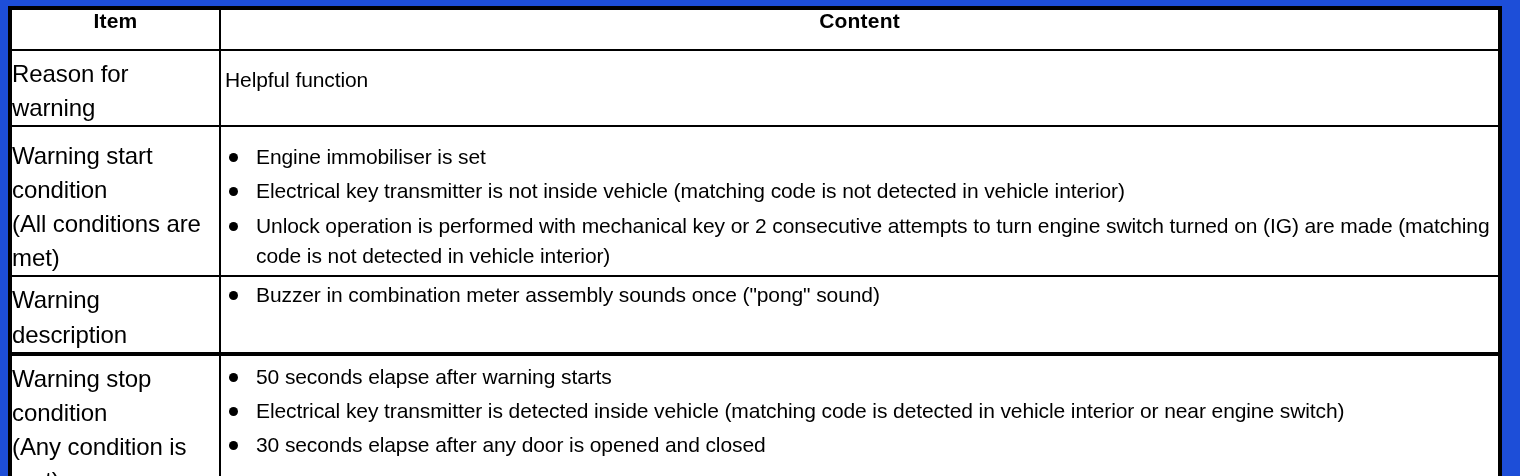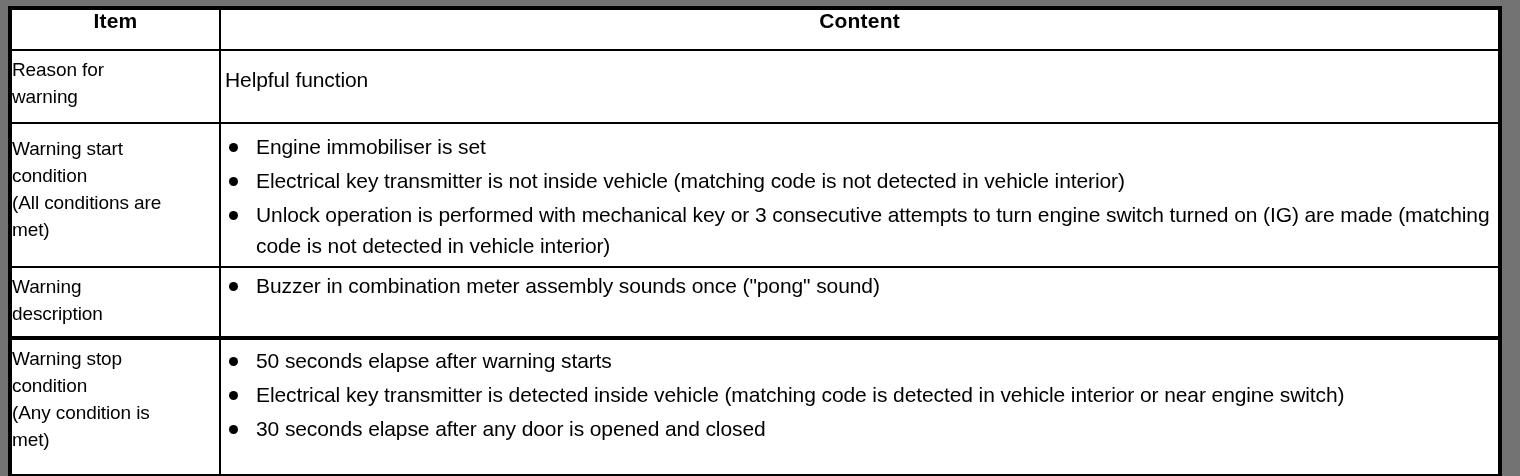--- a/index.html
+++ b/index.html
@@ -11,21 +11,21 @@
   body {
     font-family: "Liberation Sans", sans-serif;
     color: #000000;
     -webkit-font-smoothing: none;
   }
 
   .page {
     position: relative;
     width: 1520px;
     height: 476px;
-    background: #737373;
+    background: #1d4ed8;
     overflow: hidden;
   }
 
   .spec-table {
     position: absolute;
     left: 8px;
     top: 6px;
     width: 1494px;          
     border-collapse: collapse;
     table-layout: fixed;
@@ -56,21 +56,21 @@
     font-size: 21px;
     line-height: 1;
     height: 39px;
     vertical-align: middle;
     border-bottom-width: 4px;
     letter-spacing: 0.2px;
   }
 
   
   .item-cell {
-    font-size: 19px;
+    font-size: 24px;
     line-height: 1.42;
     padding: 7px 6px 8px 7px;
     vertical-align: top;
     white-space: pre-line;
     letter-spacing: -0.1px;
   }
 
   
   .content-cell {
     font-size: 21px;
@@ -108,21 +108,21 @@
     width: 9px;
     height: 9px;
     border-radius: 50%;
     background: #000000;
   }
 
   
   tr.row-reason  .item-cell    { padding-top: 6px; }
   tr.row-reason  .content-cell { padding-top: 4px; }
   tr.row-start   .item-cell    { padding-top: 12px; }
-  tr.row-start   .content-cell { padding-top: 8px; margin-top: 8px; }
+  tr.row-start   .content-cell { padding-top: 15px; margin-top: 8px; }
   tr.row-desc    .item-cell    { padding-top: 6px; }
   tr.row-desc    .content-cell { padding-top: 3px; }
   tr.row-stop    .item-cell    { padding-top: 6px; }
   tr.row-stop    .content-cell { padding-top: 6px; }
 
   
   tr.row-reason  td { height: 65px;  }
   tr.row-start   td { height: 130px; }
   tr.row-desc    td { height: 62px;  }
   tr.row-stop    td { height: 128px; }
@@ -169,21 +169,21 @@
             <li>
               <span class="bullet-dot"></span>
               <span>Engine immobiliser is set</span>
             </li>
             <li>
               <span class="bullet-dot"></span>
               <span>Electrical key transmitter is not inside vehicle (matching code is not detected in vehicle interior)</span>
             </li>
             <li>
               <span class="bullet-dot"></span>
-              <span>Unlock operation is performed with mechanical key or 3 consecutive attempts to turn engine switch turned on (IG) are made (matching code is not detected in vehicle interior)</span>
+              <span>Unlock operation is performed with mechanical key or 2 consecutive attempts to turn engine switch turned on (IG) are made (matching code is not detected in vehicle interior)</span>
             </li>
           </ul>
         </td>
       </tr>
 
       <tr class="row-desc">
         <td class="item-cell">Warning
 description</td>
         <td class="content-cell">
           <ul class="bullets">

